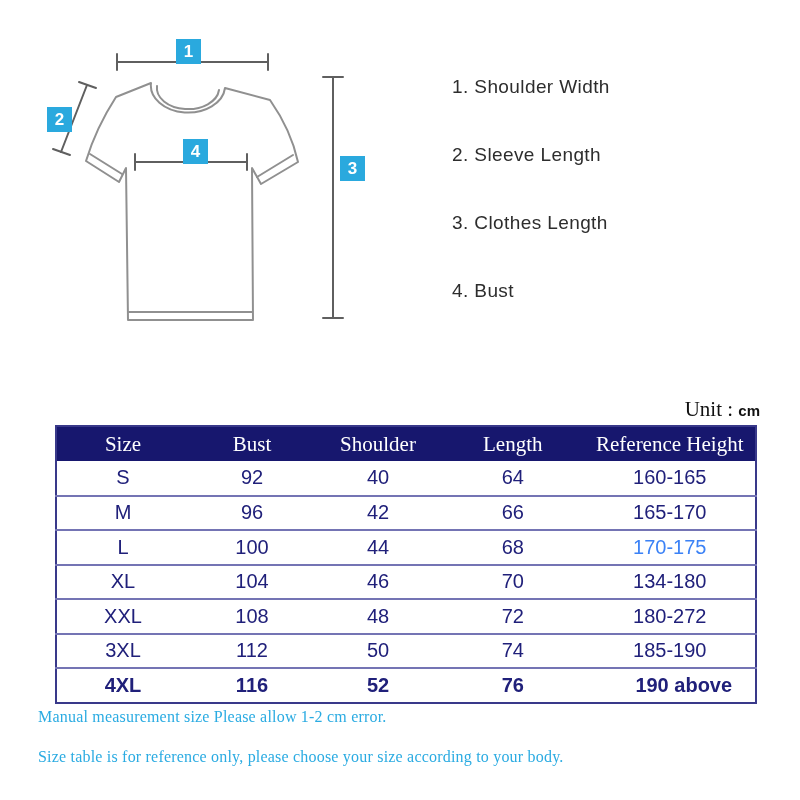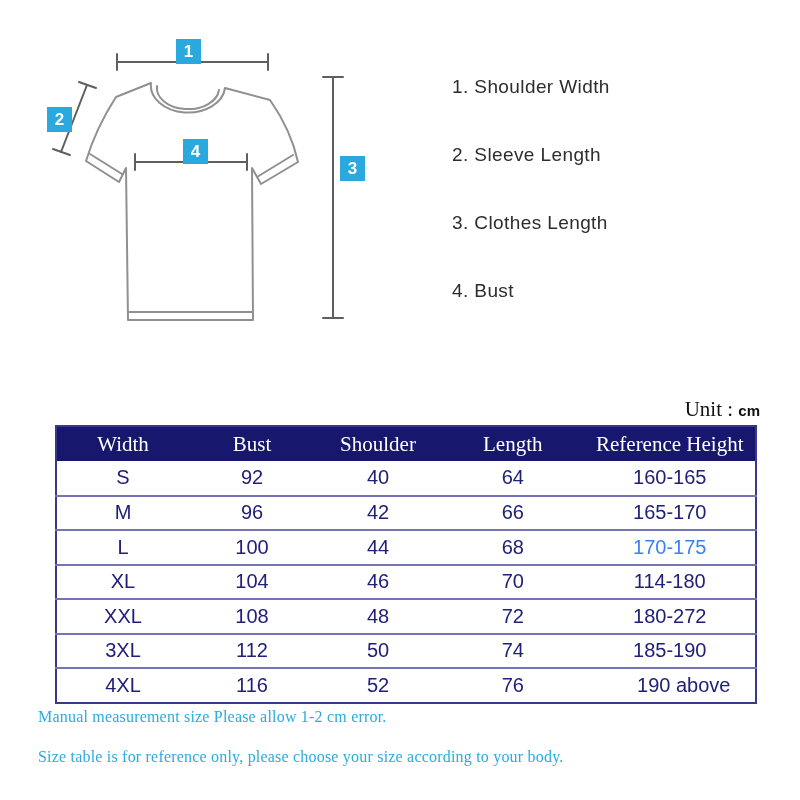--- a/index.html
+++ b/index.html
@@ -49,21 +49,21 @@
     font-size:21px;color:#ffffff;text-align:center;vertical-align:middle;
   }
   #size-table tbody tr{height:34.5px;}
   #size-table tbody td{
     font-family:"Liberation Sans",sans-serif;font-size:20px;
     text-align:center;vertical-align:middle;
   }
   #size-table, #size-table tbody td{border:0;}
   #size-table{border:2px solid #39398a;}
   #size-table tbody tr{border-bottom:2px solid #7474b4;background:#ffffff;}
-  #size-table tbody tr:last-child{border-bottom:none;}
+  #size-table tbody tr:last-child{border-bottom:none;font-weight:bold;}
   #size-table tbody tr:last-child td:last-child{transform:translateX(14px);}
   
   .footnote{
     position:absolute;left:38px;
     font-family:"Liberation Serif",serif;font-size:16px;letter-spacing:.2px;
   }
   #footnote-0{top:708px;}
   #footnote-1{top:748px;}
 </style>
 </head>
@@ -131,21 +131,21 @@
   <table id="size-table">
     <colgroup>
       <col style="width:19%">
         <col style="width:18%">
         <col style="width:18%">
       <col style="width:20.5%">
         <col style="width:24.5%">
     </colgroup>
     <thead>
       <tr style="background: rgb(23, 23, 110);">
-        <th>Width</th>
+        <th>Size</th>
         <th>Bust</th>
         <th>Shoulder</th>
         <th>Length</th>
         <th>Reference Height</th>
       </tr>
     </thead>
     <tbody>
         <tr>
           <td style="color: rgb(32, 32, 122);">S</td>
           <td style="color: rgb(32, 32, 122);">92</td>
@@ -165,21 +165,21 @@
           <td style="color: rgb(32, 32, 122);">100</td>
           <td style="color: rgb(32, 32, 122);">44</td>
           <td style="color: rgb(32, 32, 122); margin-top: 17px;">68</td>
           <td style="color: #3b82f6;">170-175</td>
         </tr>
         <tr>
           <td style="color: rgb(32, 32, 122);">XL</td>
           <td style="color: rgb(32, 32, 122);">104</td>
           <td style="color: rgb(32, 32, 122);">46</td>
           <td style="color: rgb(32, 32, 122);">70</td>
-          <td style="color: rgb(32, 32, 122);">114-180</td>
+          <td style="color: rgb(32, 32, 122);">134-180</td>
         </tr>
         <tr>
           <td style="color: rgb(32, 32, 122);">XXL</td>
           <td style="color: rgb(32, 32, 122);">108</td>
           <td style="color: rgb(32, 32, 122);">48</td>
           <td style="color: rgb(32, 32, 122);">72</td>
           <td style="color: rgb(32, 32, 122);">180-272</td>
         </tr>
         <tr>
           <td style="color: rgb(32, 32, 122);">3XL</td>

